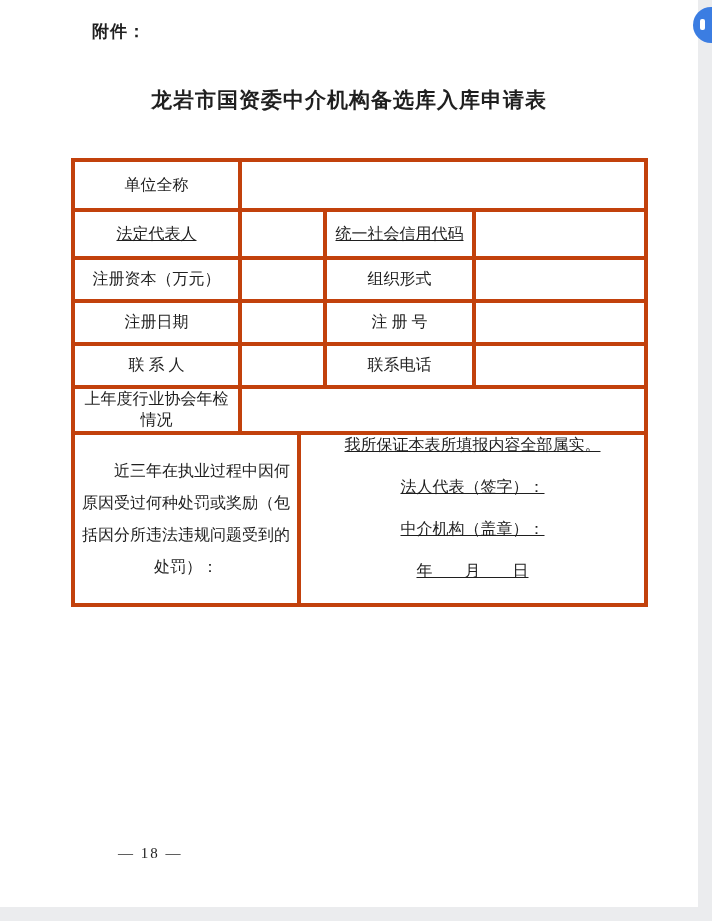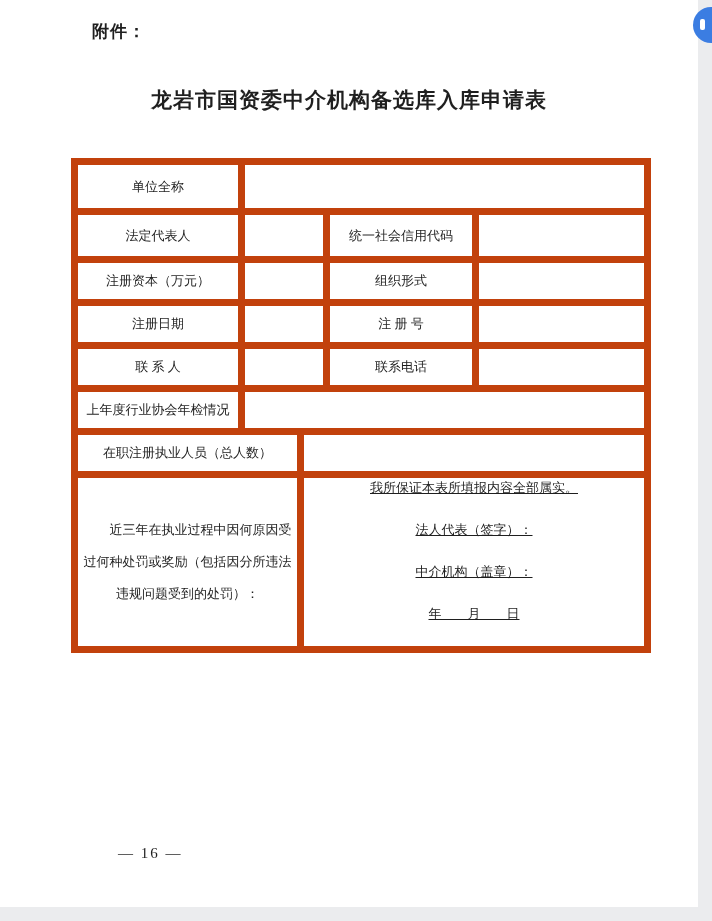--- a/index.html
+++ b/index.html
@@ -25,27 +25,27 @@
   .subhead{
     position:absolute;left:130px;top:118px;width:428px;
     display:flex;justify-content:space-between;align-items:center;
     font-size:15px;font-weight:bold;
   }
   table.form{
     position:absolute;left:71px;top:158px;
     border-collapse:collapse;table-layout:fixed;
   }
   table.form td{
-    border:7px solid #c2410c;
-    font-size:13px;
+    border:4px solid #c2410c;
+    font-size:16px;
     text-align:center;vertical-align:middle;
     padding:0 2px;
     overflow:hidden;
   }
-  tr.r1{height:50px;} tr.r2{height:48px;}
+  tr.r1{height:50px;} tr.r2{height:48px;text-decoration:underline;}
   tr.r3,tr.r4,tr.r5,tr.r6,tr.r7,tr.r8,tr.r10{height:43px;}
   tr.r9{height:50px;}
   tr.r11{height:170px;}
   td.sec-qual{letter-spacing:1px;}
   td.decl-left{
     vertical-align:top;text-align:left;
     padding:12px 8px 0 8px;
     line-height:32px;text-indent:2em;
   }
   td.decl-right{
@@ -125,38 +125,34 @@
       <td colspan="2"></td>
     </tr>
 
     <tr class="r7">
       <td>上年度行业协会年检情况</td>
       <td colspan="6"></td>
     </tr>
 
 
 
-    <tr class="r10">
-      <td colspan="2">在职注册执业人员（总人数）</td>
-      <td colspan="5"></td>
-    </tr>
 
     <tr class="r11">
       <td colspan="2" class="decl-left">近三年在执业过程中因何原因受过何种处罚或奖励（包括因分所违法违规问题受到的处罚）：</td>
       <td colspan="5" class="decl-right">
         <p class="decl-line">我所保证本表所填报内容全部属实。</p>
         <p class="decl-line">法人代表（签字）：</p>
         <p class="decl-line">中介机构（盖章）：</p>
         <p class="decl-line">年　　月　　日</p>
       </td>
     </tr>
   </tbody>
     </table>
 
-  <div class="pagenum">— 16 —</div>
+  <div class="pagenum">— 18 —</div>
 </div>
 
 <div class="edge-right"></div>
 <div class="edge-bottom"></div>
 
 <div class="fab" style="background: rgb(59, 125, 226);">
   <span class="glyph"></span>
 </div>
 
 </body></html>

